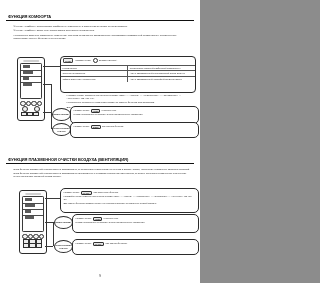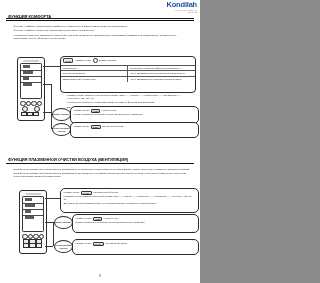--- a/index.html
+++ b/index.html
@@ -83,28 +83,20 @@
   .pagenum{
     position:absolute;left:0;right:0;bottom:5px;text-align:center;
     font-size:3px;color:#222;
   }
 </style>
 </head>
 <body>
 
 <div class="page">
 
-  <div class="hdr">
-    <div class="logo">
-      <div class="logo-main">Kondilah</div>
-      <div class="logo-sub">технологии комфорта</div>
-      <div class="logo-sub2">KSAS-12</div>
-    </div>
-    <div class="hdr-rule"></div>
-  </div>
 
   <div class="sec-title" style="left:8px;top:14px;">ФУНКЦИЯ КОМФОРТА</div>
   <div class="sec-rule" style="left:6px;top:20px;width:188px;"></div>
 
   <div class="bullets" style="left:9px;top:25px;width:182px;">
     <div class="blt">
       <div class="blt-m">·</div>
       <div class="blt-t">Функция «Комфорт» поддерживает комфортную температуру в помещении во время сна пользователя.</div>
     </div>
     <div class="blt">

